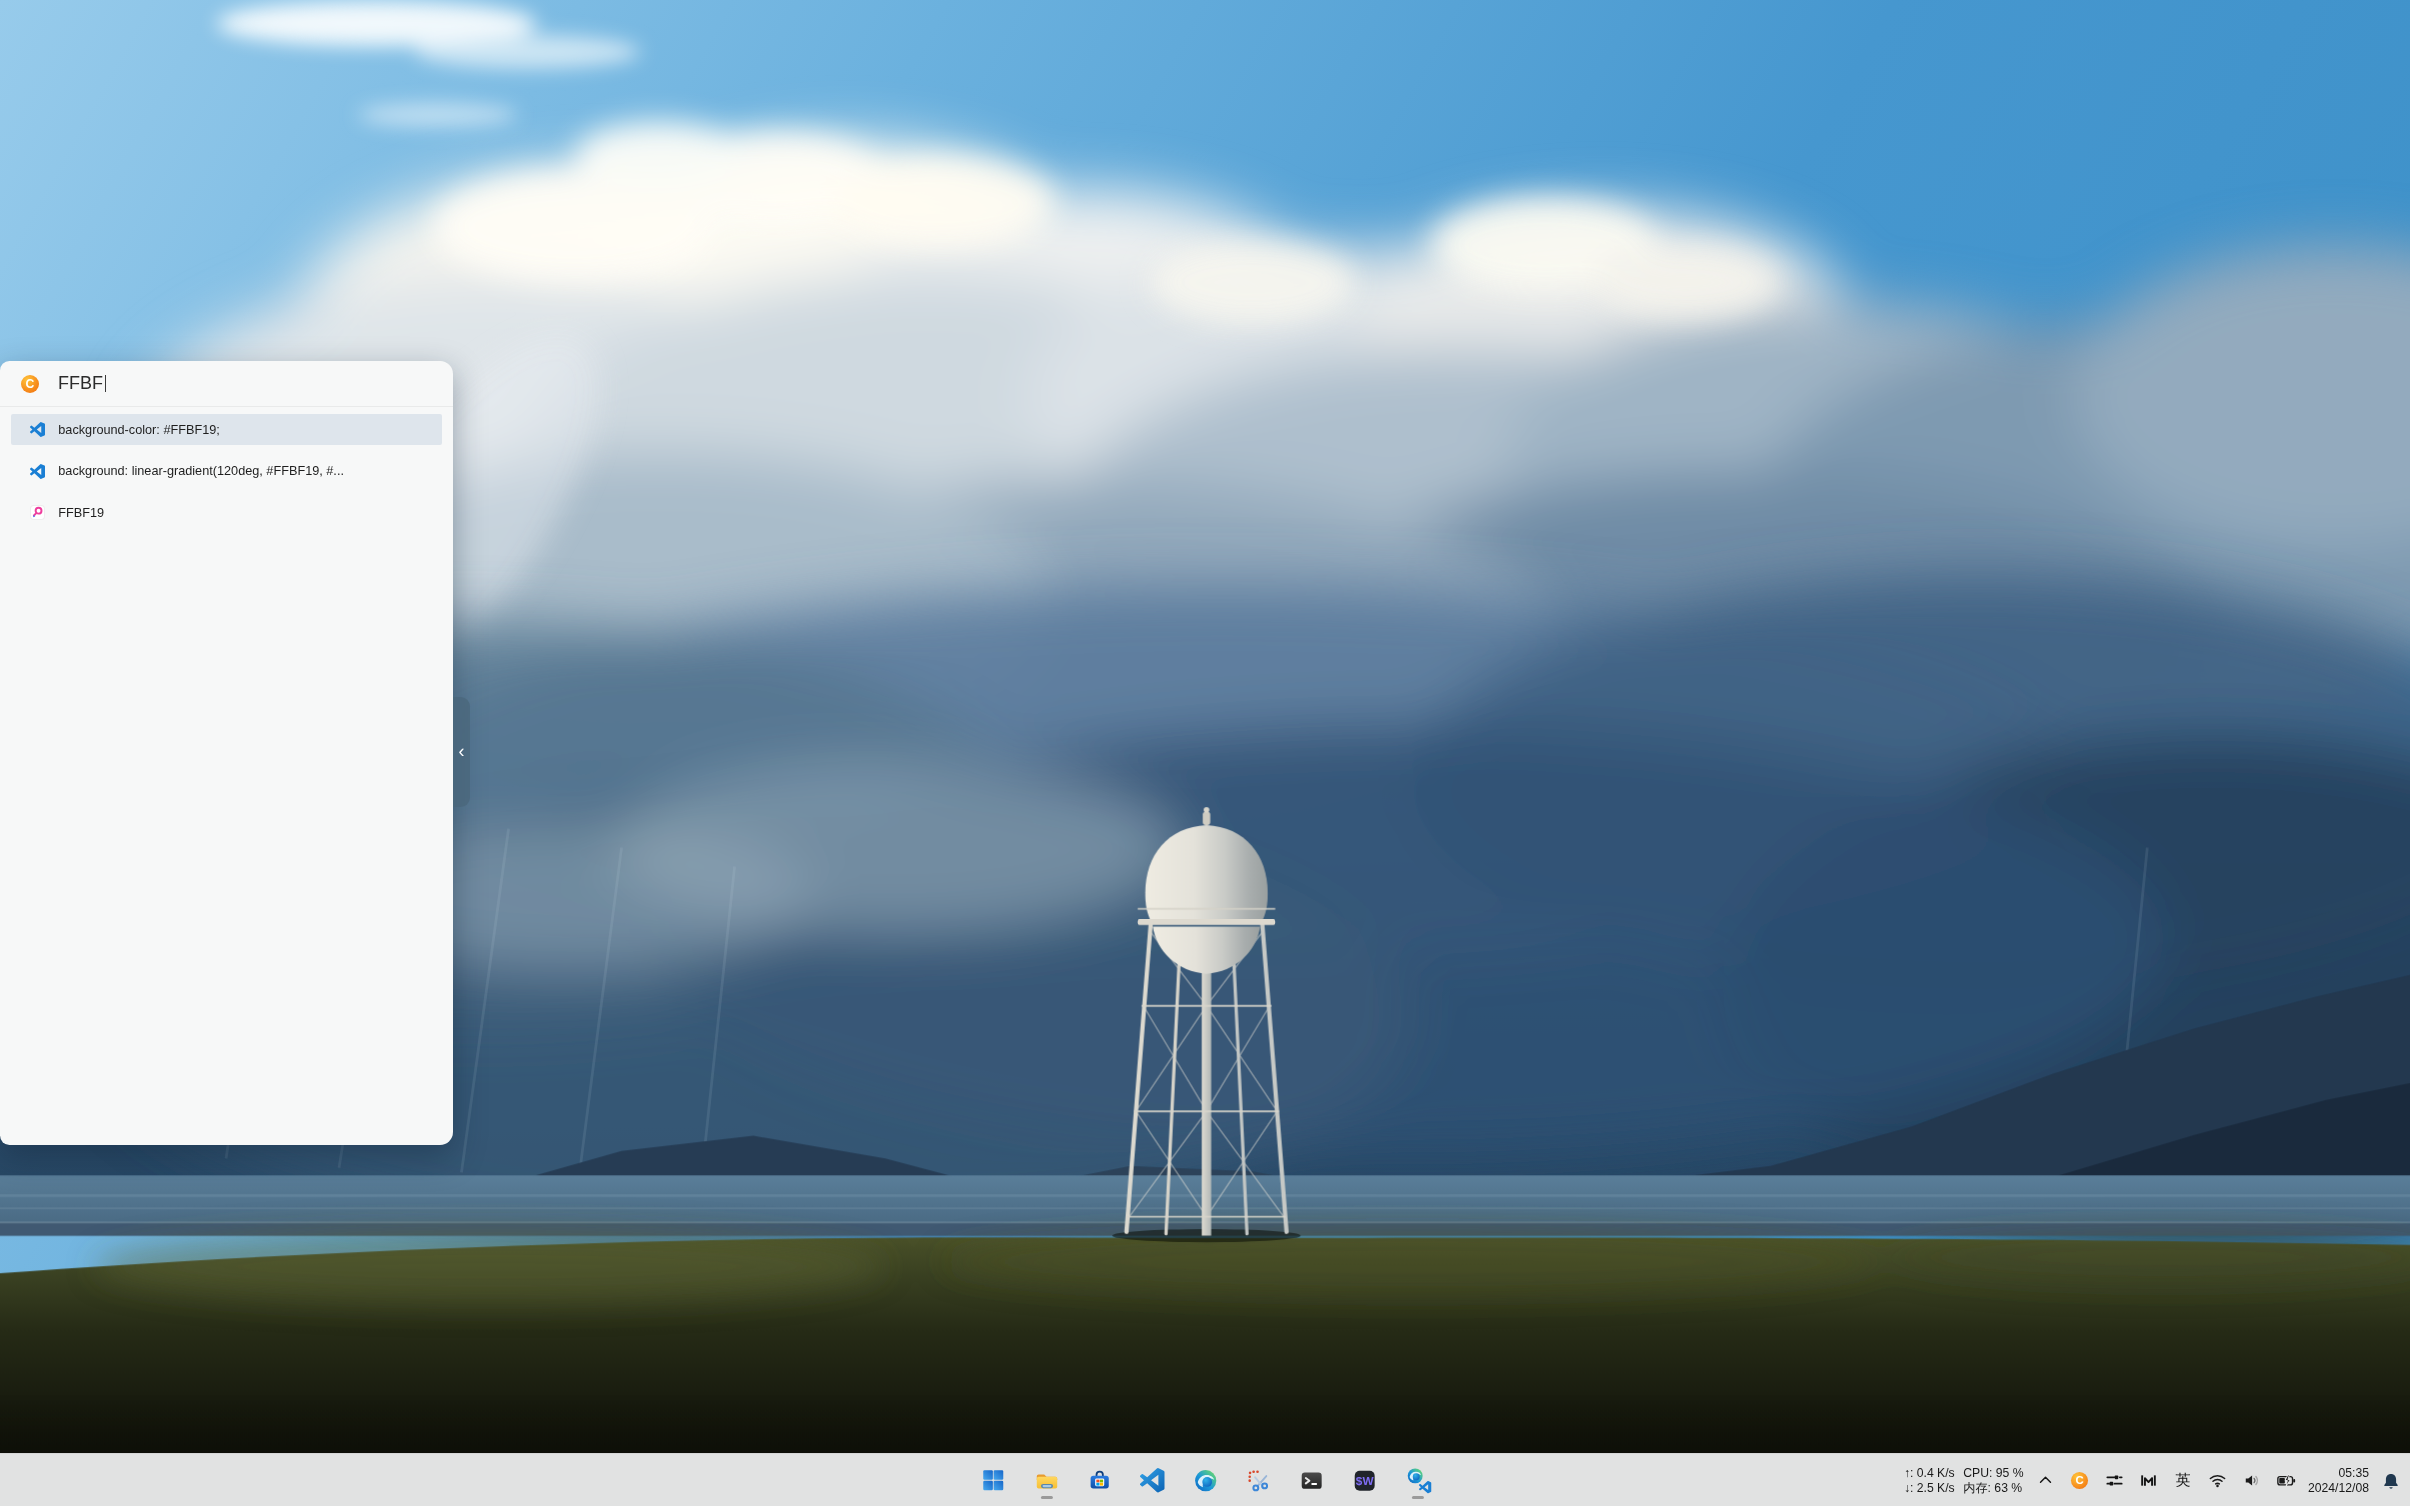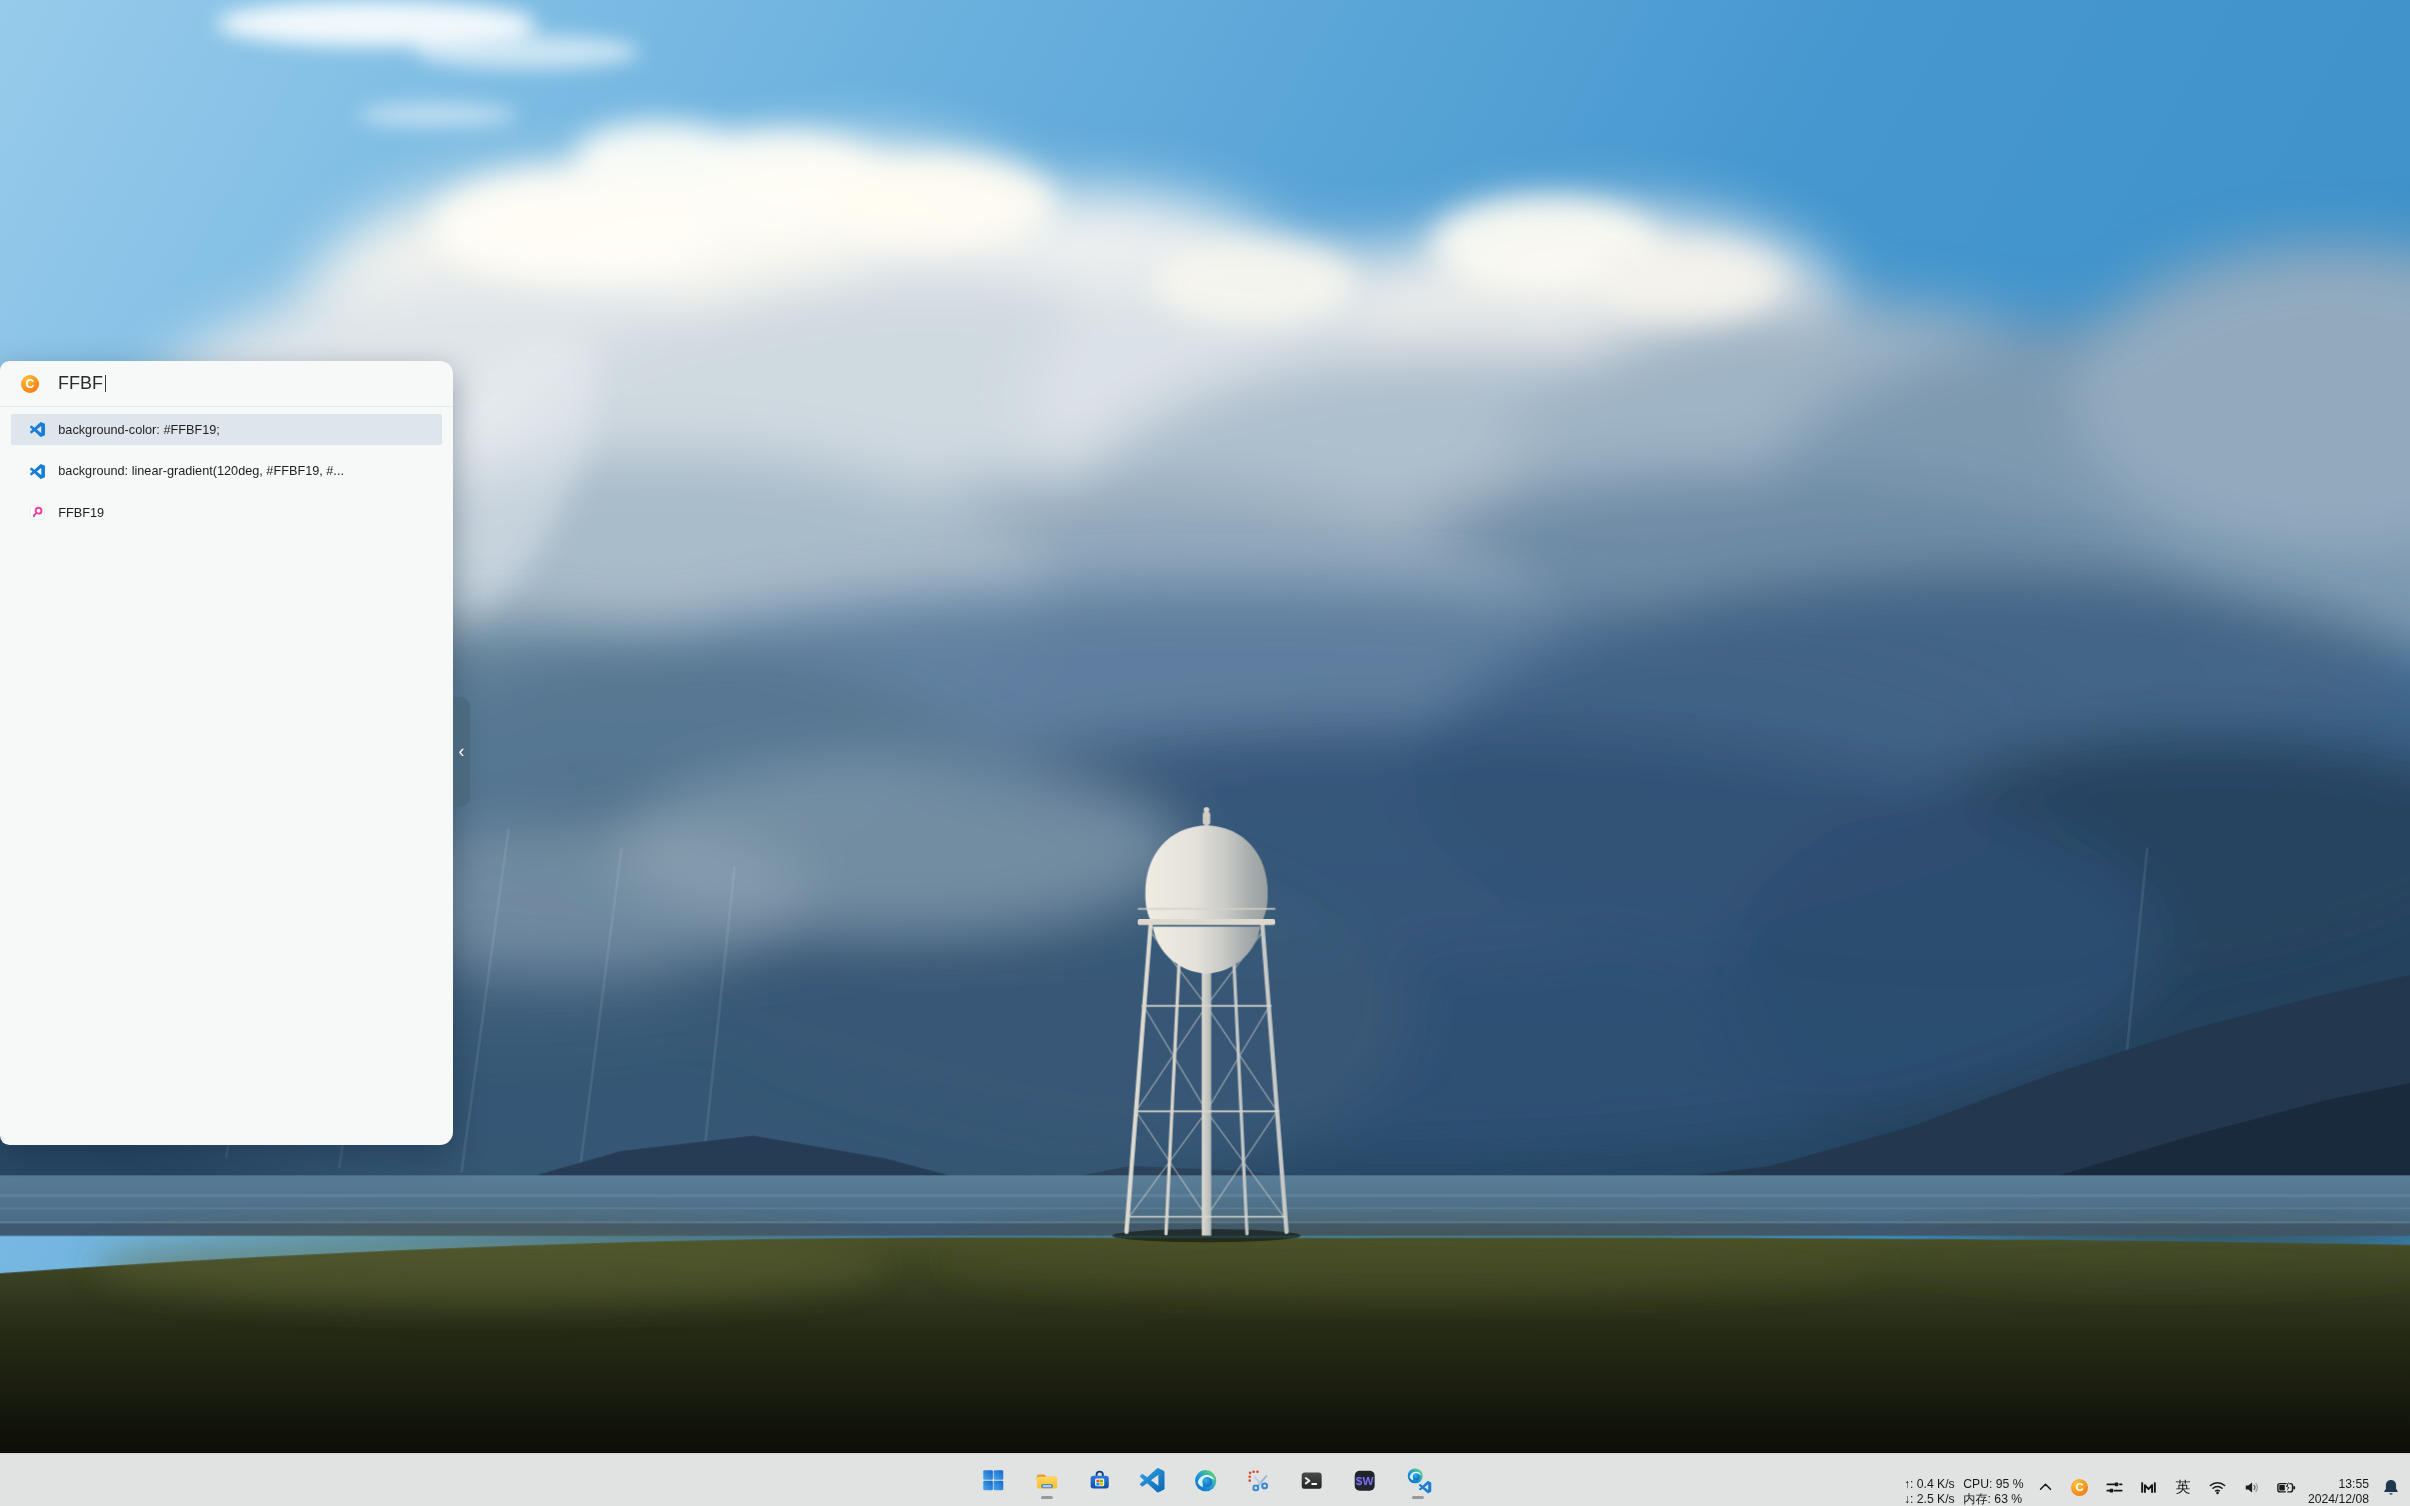--- a/index.html
+++ b/index.html
@@ -35,21 +35,21 @@
   
   .taskbar{position:absolute;left:0;bottom:0;width:2411px;height:54px;
            background:rgba(242,243,243,.93);border-top:0.9px solid rgba(0,0,0,.05);
            backdrop-filter:blur(19px);}
   .tb-center{position:absolute;left:50%;transform:translateX(-50%);top:0;height:100%;
            display:flex;align-items:center;gap:13px;}
   .tb-btn{position:relative;width:40px;height:41px;border-radius:5.6px;
            display:flex;align-items:center;justify-content:center;}
   .run-dash{position:absolute;bottom:1.9px;left:50%;transform:translateX(-50%);
            width:12.2px;height:2.8px;border-radius:1.9px;background:#9a9a9a;}
-  .tb-tray{position:absolute;right:7.5px;top:0;height:100%;display:flex;align-items:flex-end;gap:8.5px;}
+  .tb-tray{position:absolute;right:7.5px;top:0;height:100%;display:flex;align-items:center;gap:8.5px;}
   .tray-text{font-size:12.2px;line-height:15px;color:#191919;white-space:nowrap;}
   .tray-text.right{text-align:right;}
   .tray-btn{height:40px;min-width:26px;padding:0 1.9px;border-radius:4.7px;
            display:flex;align-items:center;justify-content:center;}
   .ime{font-size:15px;color:#141414;}
 </style>
 </head>
 <body>
 
 <div class="screen">
@@ -469,21 +469,21 @@
       </div>
       <div class="tray-btn">
         <svg width="21" height="19" viewBox="0 0 24 22">
           <rect x="2" y="6.5" width="17" height="9.5" rx="2.5" fill="none" stroke="#1b1b1b" stroke-width="1.6"></rect>
           <rect x="19.8" y="9.3" width="2.2" height="4" rx="1" fill="#1b1b1b"></rect>
           <rect x="3.6" y="8.1" width="6.5" height="6.3" rx="1" fill="#1b1b1b"></rect>
           <path d="M13.6,4.5 L10.4,11 h2.6 L11.6,17.5 L16.4,10 h-2.7 L15.4,4.5 Z" fill="#1b1b1b" stroke="#f3f3f3" stroke-width="1"></path>
         </svg>
       </div>
       <div class="tray-text right">
-        <div>13:55</div>
+        <div>05:35</div>
         <div>2024/12/08</div>
       </div>
       <div class="tray-btn">
         <svg width="20" height="20" viewBox="0 0 24 24">
           <path d="M12,3.5 c-3.7,0 -6.1,2.7 -6.1,6.4 V14 l-1.9,2.7 c-0.35,0.55 0.05,1.4 0.85,1.4 h14.3 c0.8,0 1.2,-0.85 0.85,-1.4 L18.1,14 V9.9 C18.1,6.2 15.7,3.5 12,3.5 Z" fill="#20384f"></path>
           <path d="M9.9,19.6 a2.15,2.15 0 0 0 4.2,0 Z" fill="#20384f"></path>
         </svg>
       </div>
     </div>
   </div>

